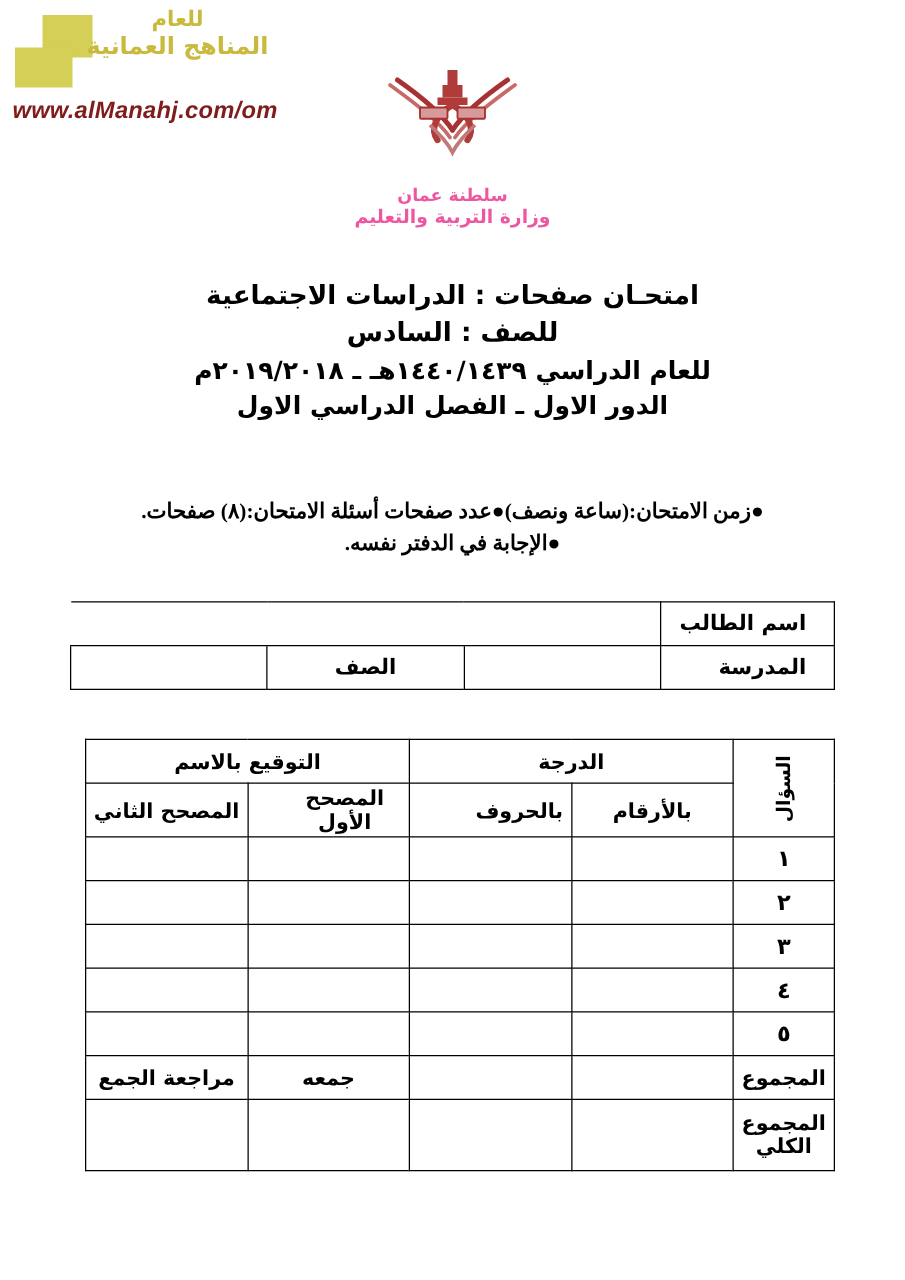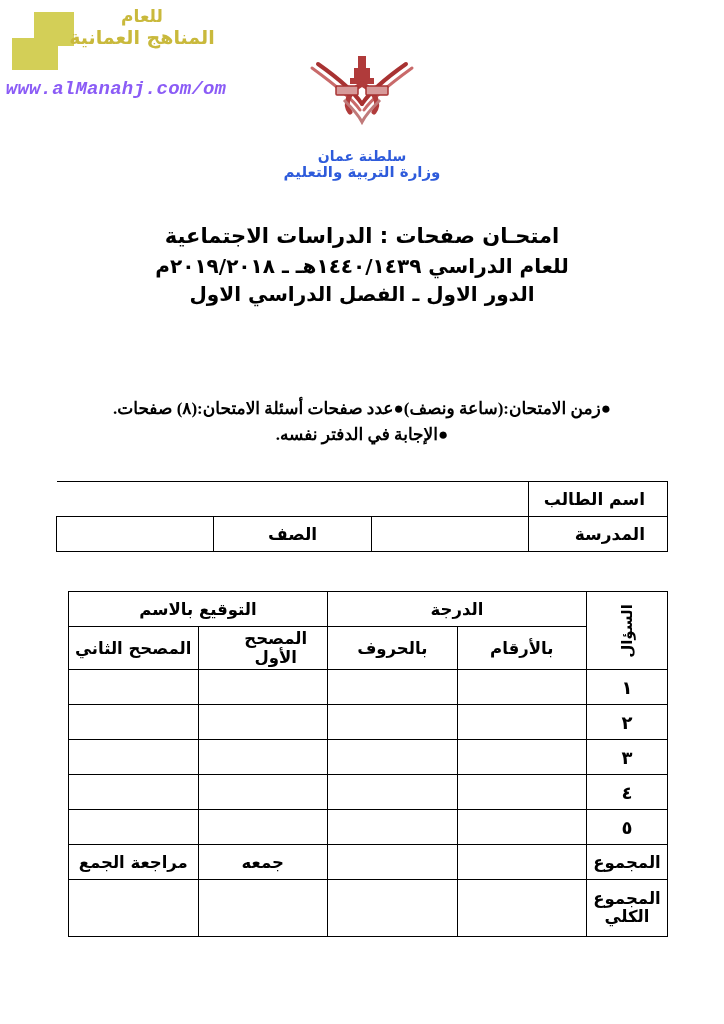--- a/index.html
+++ b/index.html
@@ -60,42 +60,42 @@
     line-height: 1.18;
   }
   #brand-ar .l1 { font-size: 17px; display:block; }
   #brand-ar .l2 { font-size: 19px; display:block; }
   #brand-url {
     position: absolute;
     left: 2px;
     top: 78px;
     width: 228px;
     text-align: center;
-    color: #8b5cf6;
-    font-family: Liberation Mono, monospace;
+    color: #7f1d1d;
+    font-family: Liberation Sans, sans-serif;
     font-weight: bold;
     font-style: italic;
     font-size: 19px;
     letter-spacing: 0.2px;
     direction: ltr;
   }
 
   
   #emblem {
     position: absolute;
     left: 0;
     right: 0;
     top: 52px;
     height: 145px;
     text-align: center;
   }
   #emblem svg { display: inline-block; }
   #emblem-caption {
     margin-top: -4px;
-    color: #1d4ed8;
+    color: #ec4899;
     font-family: "DejaVu Sans", sans-serif;
     font-size: 14px;
     font-weight: bold;
     line-height: 1.15;
     opacity: 0.92;
   }
   #emblem-caption span { display: block; }
   #emblem-caption .cap2 { font-size: 15px; letter-spacing: -0.5px; }
 
   
@@ -168,21 +168,21 @@
     padding: 0;
     height: 56px;
   }
   #marks-table .qh .rot {
     display: inline-block;
     transform: rotate(-90deg);
     white-space: nowrap;
     font-size: 15px;
   }
   #marks-table .num { width: 80px; }
-  #marks-table .lt  { width: 82px; }
+  #marks-table .lt  { width: 82px; text-align: right; }
   #marks-table .sg1 { width: 180px; padding-left: 32px; }
   #marks-table .sg2 { width: 178px; }
   #marks-table .tall { height: 52px; line-height: 1.12; }
   #marks-table .row-num { font-size: 18px; }
 </style>
 </head>
 <body>
 
 <div id="brand">
   <div id="brand-mark">
@@ -220,20 +220,21 @@
     <path d="M46 48 C54 56 60 62 64 70 C68 62 74 56 82 48" fill="none" stroke="#c07a7a" stroke-width="3"></path>
   </svg>
   <div id="emblem-caption">
     <span class="cap1">سلطنة عمان</span>
     <span class="cap2">وزارة التربية والتعليم</span>
   </div>
 </div>
 
 <div id="titles">
   <span class="t-line t1">امتحـان صفحات : الدراسات الاجتماعية</span>
+  <span class="t-line t2">للصف : السادس</span>
   <span class="t-line t3">للعام الدراسي ١٤٤٠/١٤٣٩هـ  ـ  ٢٠١٩/٢٠١٨م</span>
   <span class="t-line t4">الدور الاول ـ الفصل الدراسي الاول</span>
 </div>
 
 <div id="notes">
   <span class="n-line n1">●زمن الامتحان:(ساعة ونصف)●عدد صفحات أسئلة الامتحان:(٨) صفحات.</span>
   <span class="n-line n2">●الإجابة في الدفتر نفسه.</span>
 </div>
 
 <table id="student-table" class="doc-table">

